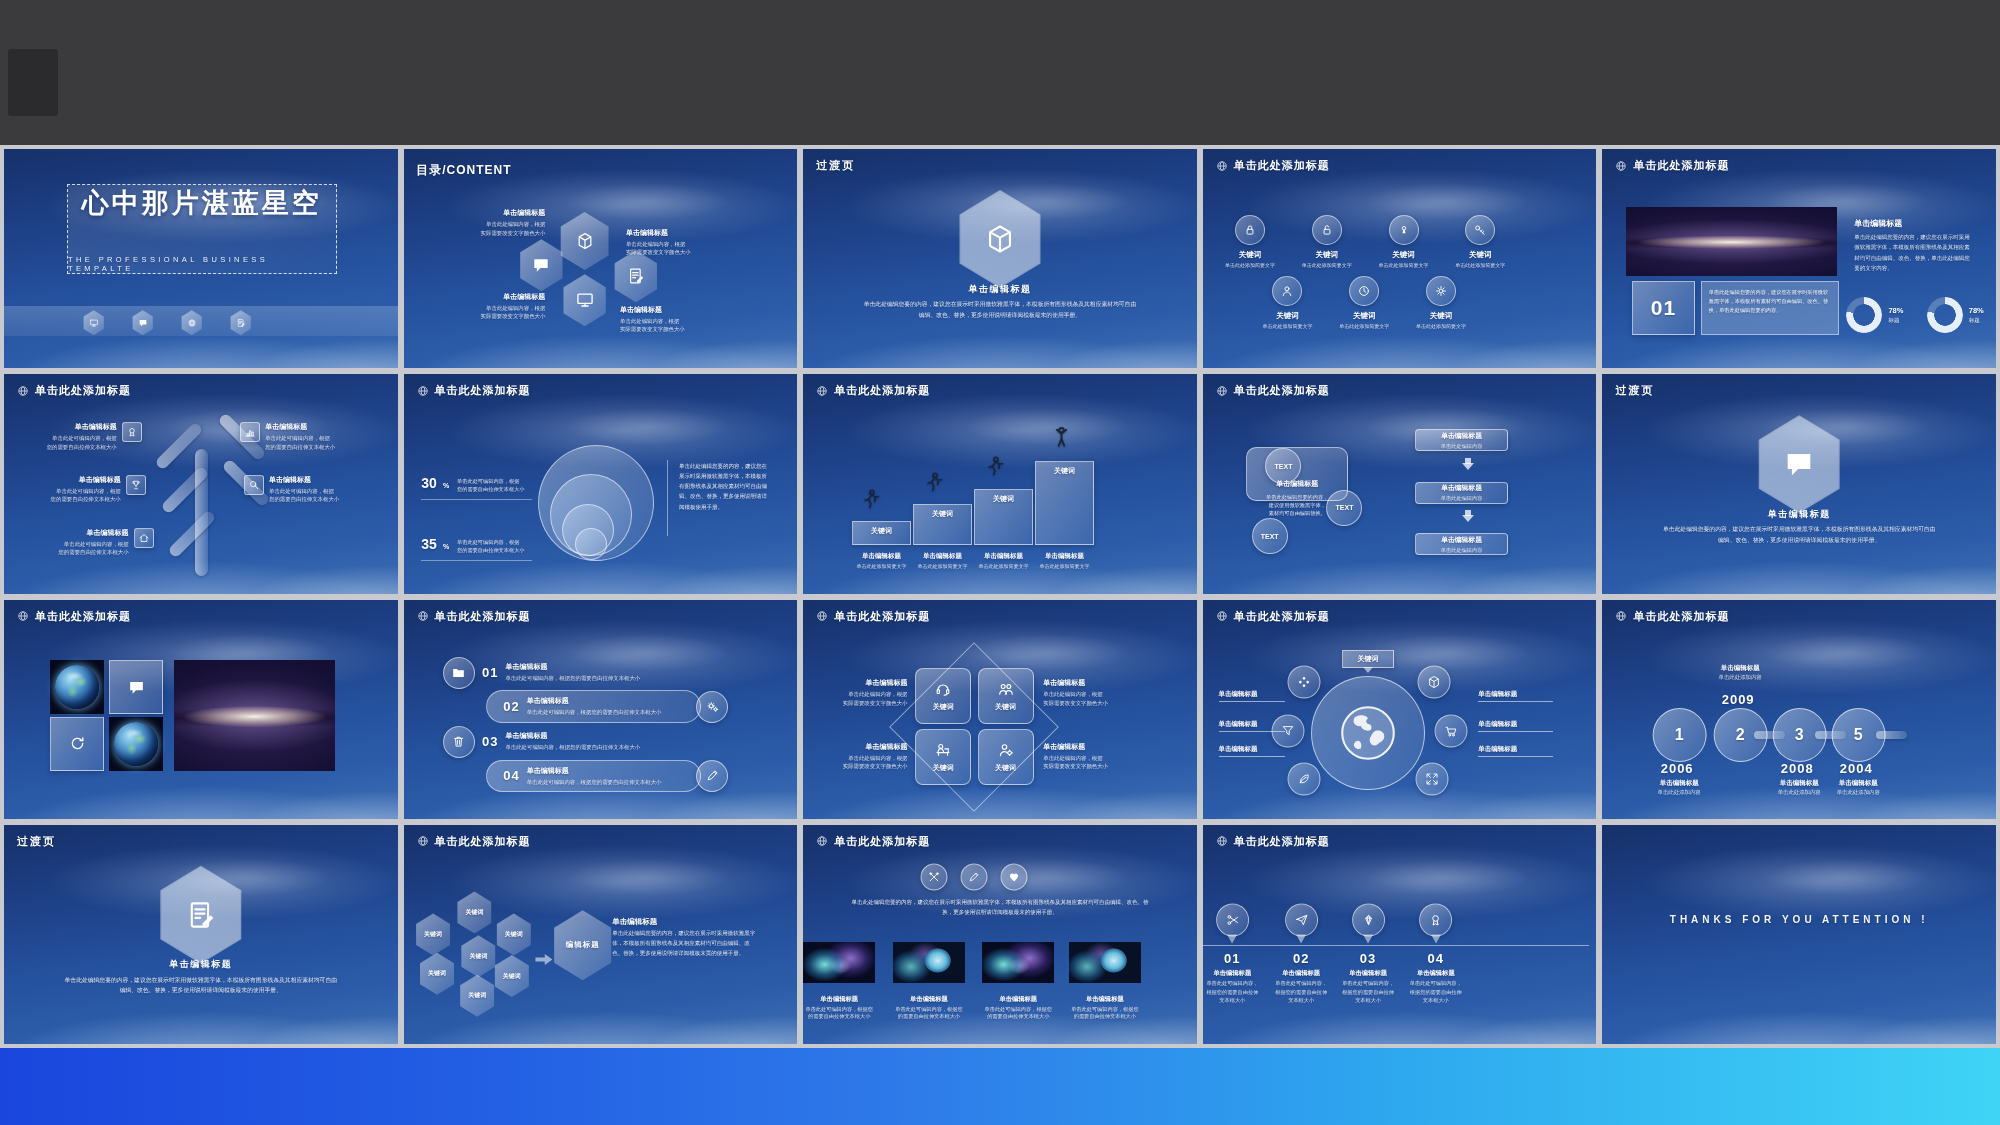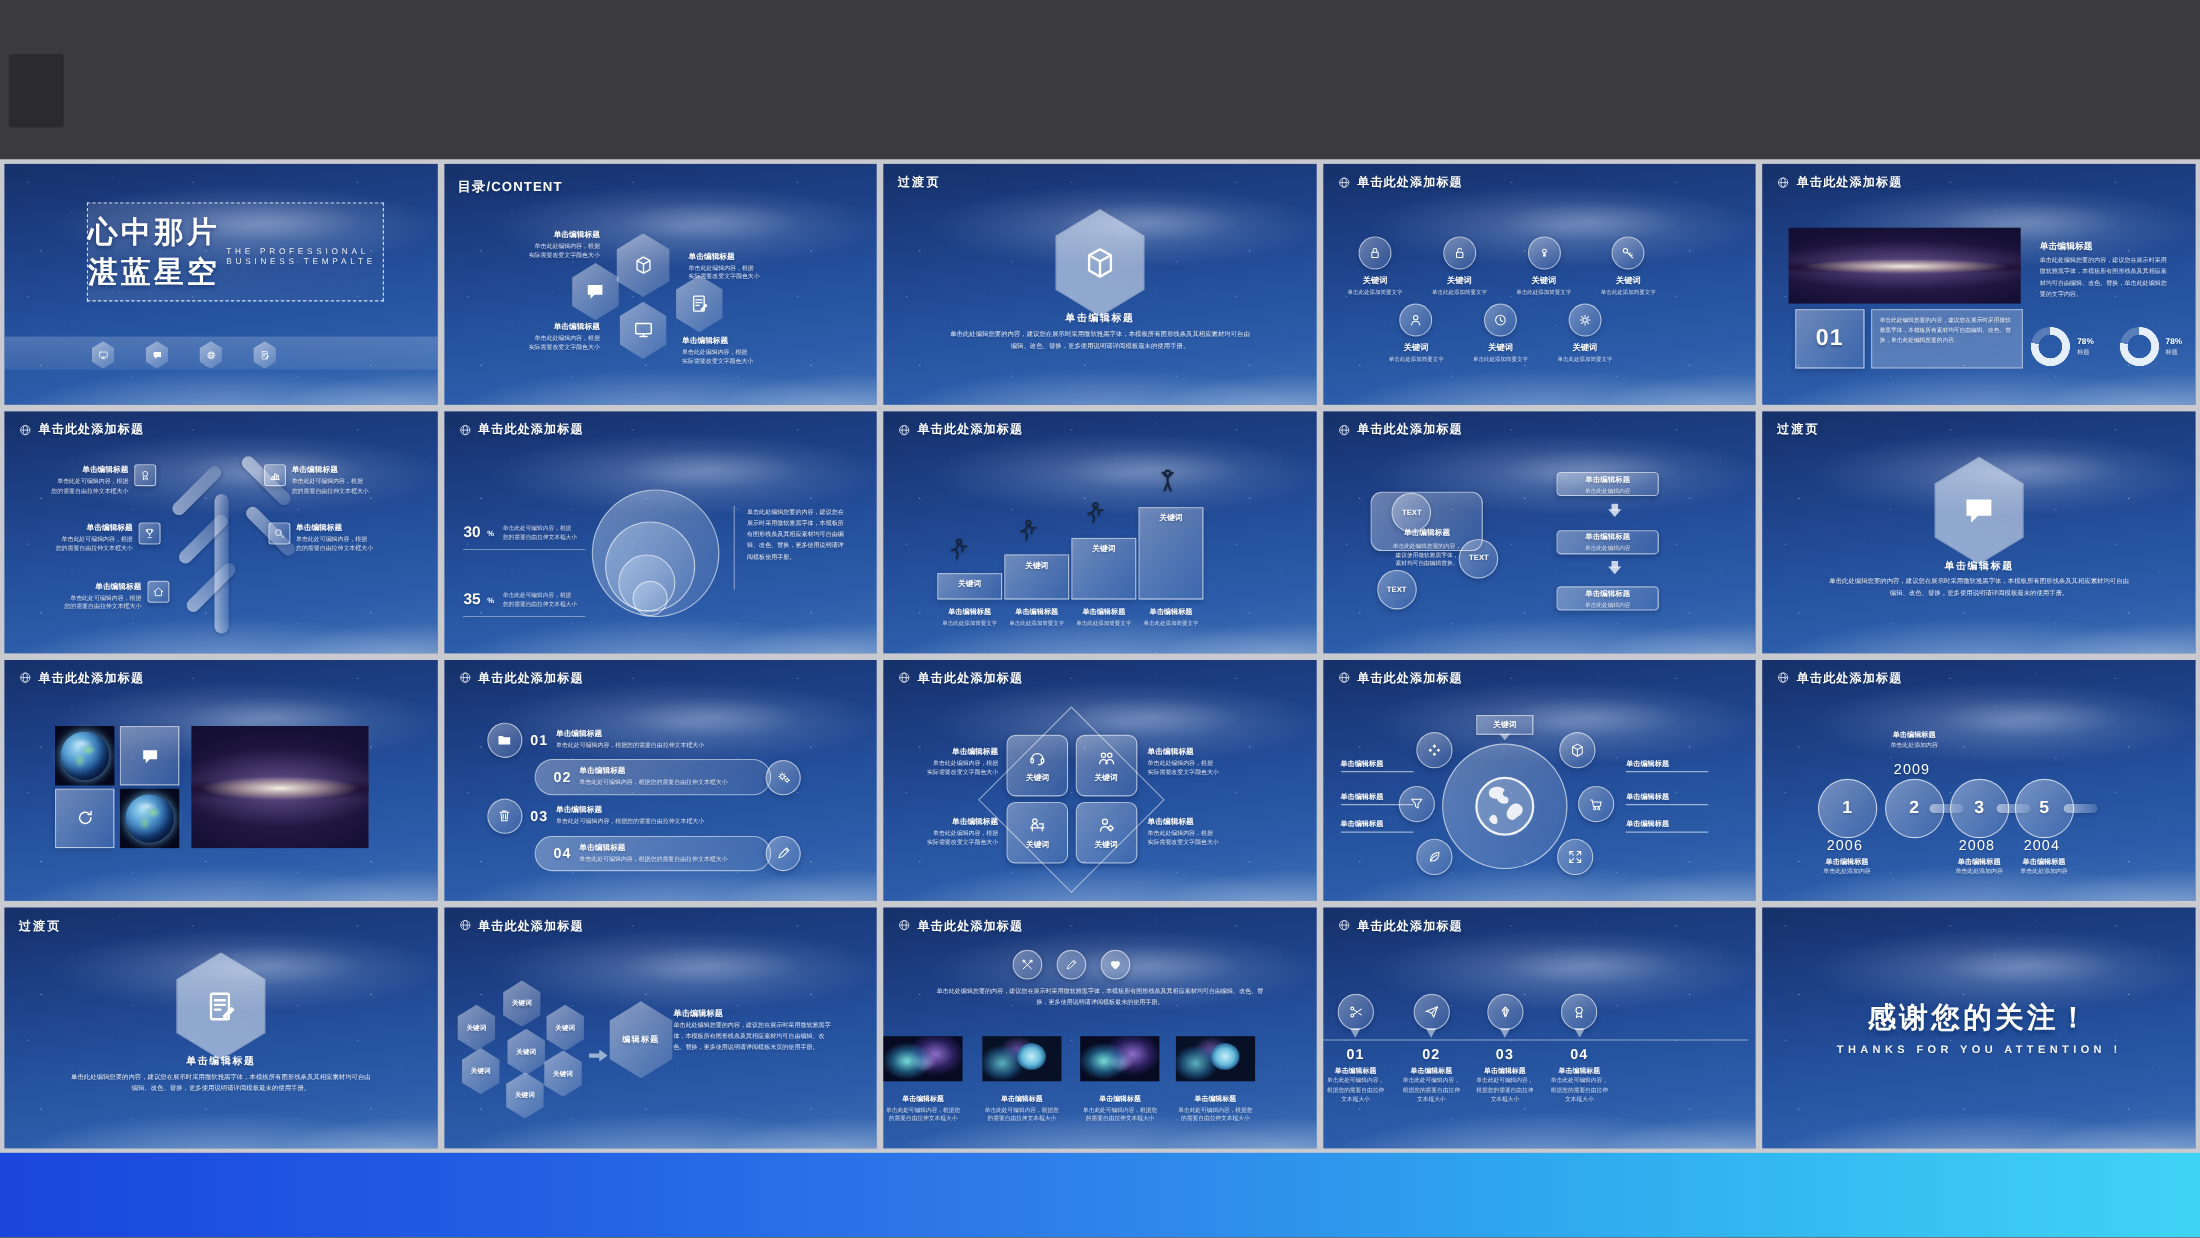--- a/index.html
+++ b/index.html
@@ -42,22 +42,22 @@
   .cc{border-radius:50%;display:flex;align-items:center;justify-content:center;}
   .hx{clip-path:polygon(50% 0,96% 25%,96% 75%,50% 100%,4% 75%,4% 25%);
       background:linear-gradient(135deg,rgba(255,255,255,.48),rgba(255,255,255,.13));
       display:flex;align-items:center;justify-content:center;}
   .lbl .lt{font-weight:700;font-size:7px;margin-bottom:2px;}
   .lbl .lb{font-size:5.4px;line-height:1.55;opacity:.82;white-space:pre-line;}
   .glbar{background:linear-gradient(90deg,rgba(255,255,255,.5),rgba(255,255,255,.14));border-radius:8px;
          box-shadow:0 1px 3px rgba(0,25,70,.3);}
   
   .s1 .box{position:absolute;left:16%;top:16%;width:68%;height:40%;border:1px dashed rgba(255,255,255,.8);
-    display:flex;flex-direction:row;align-items:center;justify-content:flex-end;
-    background:linear-gradient(135deg,rgba(255,255,255,.10),rgba(255,255,255,.02));margin-left:12px;}
+    display:flex;flex-direction:column;align-items:center;justify-content:space-between;
+    background:linear-gradient(135deg,rgba(255,255,255,.10),rgba(255,255,255,.02));}
   .s1 .ttl{font-size:27px;font-weight:800;letter-spacing:3px;text-shadow:0 2px 4px rgba(0,30,80,.55);}
   .s1 .sub{font-size:7.5px;letter-spacing:3.4px;margin-top:8px;opacity:.92;}
   .s1 .band{position:absolute;left:0;right:0;top:71.5%;height:14%;
     background:linear-gradient(180deg,rgba(185,205,232,.28),rgba(185,205,232,.12));}
   .s1 .hxrow{position:absolute;top:73.5%;left:20%;display:flex;gap:27px;}
   .s1 .hx{width:22px;height:25px;}
   .s1 .hx .ic{width:10px;height:10px;}
   
   .s2 .hdr2{position:absolute;top:6%;left:3.2%;font-size:12px;font-weight:800;letter-spacing:1px;}
   .s2 .hxs .hx{position:absolute;width:46px;height:52px;transform:translate(-50%,-50%);}
@@ -240,21 +240,21 @@
   
   .s15 .cb{position:absolute;top:60%;height:8px;}
   .s15 .cb:nth-child(1){left:23%;width:8%;} .s15 .cb:nth-child(2){left:38.5%;width:8%;}
   .s15 .cb:nth-child(3){left:54%;width:8%;} .s15 .cb:nth-child(4){left:69.5%;width:8%;}
   .s15 .pt{position:absolute;top:0;height:100%;width:19%;transform:translateX(-50%);text-align:center;}
   .s15 .pt:nth-child(1){left:19.5%;} .s15 .pt:nth-child(2){left:35%;} .s15 .pt:nth-child(3){left:50%;}
   .s15 .pt:nth-child(4){left:65%;} .s15 .pt:nth-child(5){left:80.5%;}
   .s15 .cir{position:absolute;left:50%;top:62%;transform:translate(-50%,-50%);width:52px;height:52px;border-radius:50%;
     display:flex;align-items:center;justify-content:center;font-size:16px;font-weight:700;
     background:linear-gradient(135deg,rgba(220,232,248,.45),rgba(255,255,255,.10));border:1px solid rgba(255,255,255,.65);}
-  .s15 .yr{position:absolute;left:0;right:4px;font-size:13px;font-weight:400;letter-spacing:1px;}
+  .s15 .yr{position:absolute;left:0;right:4px;font-size:13px;font-weight:700;letter-spacing:1px;}
   .s15 .ttl{position:absolute;left:0;right:0;font-size:6.5px;font-weight:700;}
   .s15 .bd{position:absolute;left:0;right:0;font-size:5.4px;opacity:.8;}
   .s15 .pt.top .yr{top:42%;} .s15 .pt.top .ttl{top:29.5%;} .s15 .pt.top .bd{top:34%;}
   .s15 .pt.bottom .yr{top:73.5%;} .s15 .pt.bottom .ttl{top:82%;} .s15 .pt.bottom .bd{top:86.5%;}
   
   .s17 .hx{position:absolute;width:37px;height:42px;transform:translate(-50%,-50%);font-size:6px;font-weight:700;}
   .s17 .hxs .hx:nth-child(1){left:7.5%;top:50%;} .s17 .hxs .hx:nth-child(2){left:18%;top:40%;}
   .s17 .hxs .hx:nth-child(3){left:28%;top:50%;} .s17 .hxs .hx:nth-child(4){left:19%;top:60%;}
   .s17 .hxs .hx:nth-child(5){left:8.5%;top:68%;} .s17 .hxs .hx:nth-child(6){left:27.5%;top:69%;}
   .s17 .hxs .hx:nth-child(7){left:18.7%;top:78%;}
@@ -1413,21 +1413,20 @@
           <div class="tt">单击编辑标题</div>
           <div class="bb">单击此处可编辑内容，根据您的需要自由拉伸文本框大小</div>
         </div>
           </div>
     </div>
       </section>
 
     <section class="slide s20">
         <div class="cnt">
       <div class="wrap">
-        <div class="ttl">感谢您的关注！</div>
         <div class="sub">THANKS FOR YOU ATTENTION !</div>
       </div>
     </div>
       </section>
 
   </main>
 
   <div class="bottombar"></div>
 </div>
 

